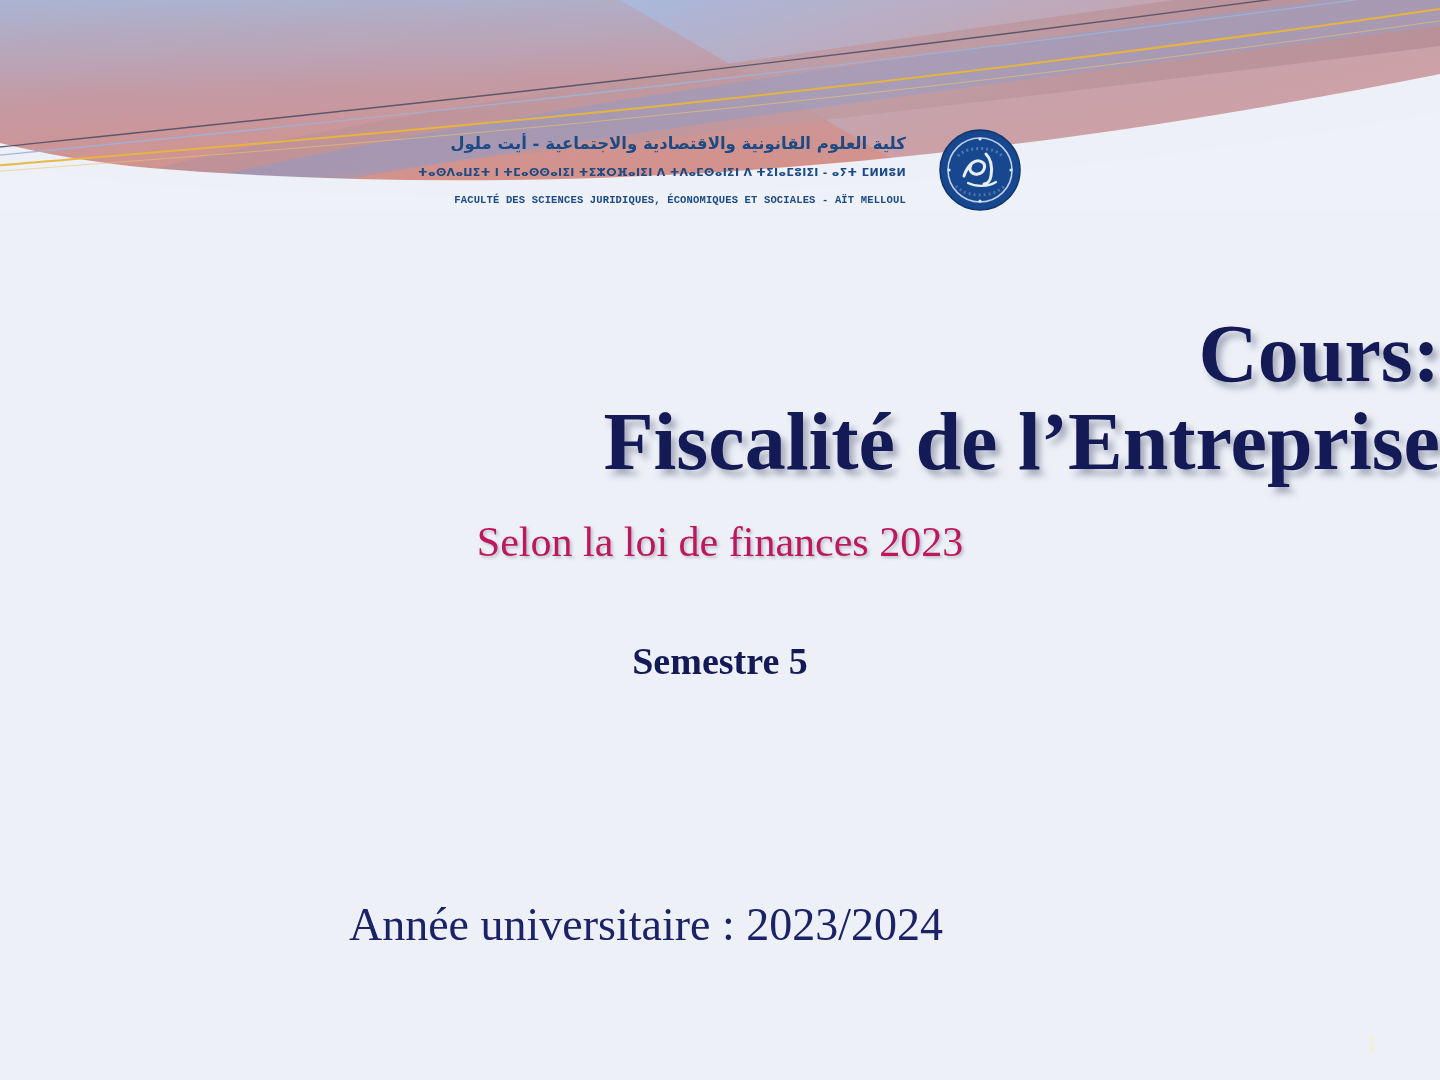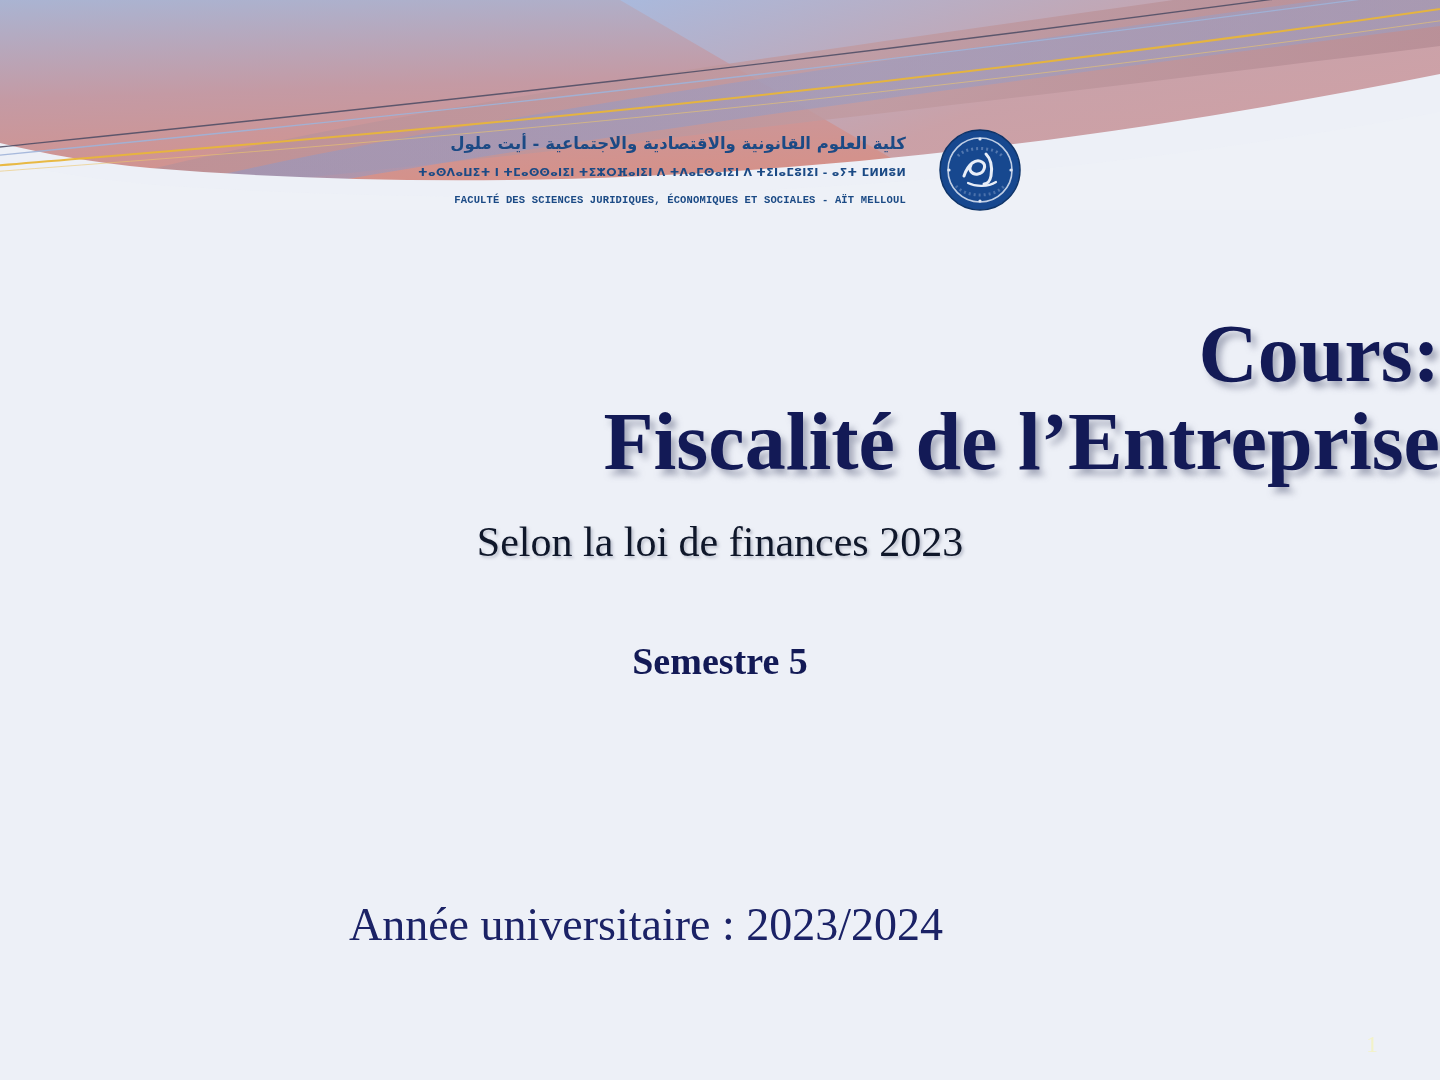--- a/index.html
+++ b/index.html
@@ -113,21 +113,21 @@
   .title-line-2 { font-size: 82px; margin-top: 4px; }
 
   .subtitle {
     position: absolute;
     top: 518px;
     left: 0;
     width: 1440px;
     text-align: center;
     font-family: "Liberation Serif", serif;
     font-size: 42px;
-    color: #0f172a;
+    color: #be185d;
     text-shadow: 2px 2px 3px rgba(140,145,165,0.5);
   }
 
   
   .course-meta {
     position: absolute;
     top: 632px;
     left: 0;
     width: 1440px;
     text-align: center;

